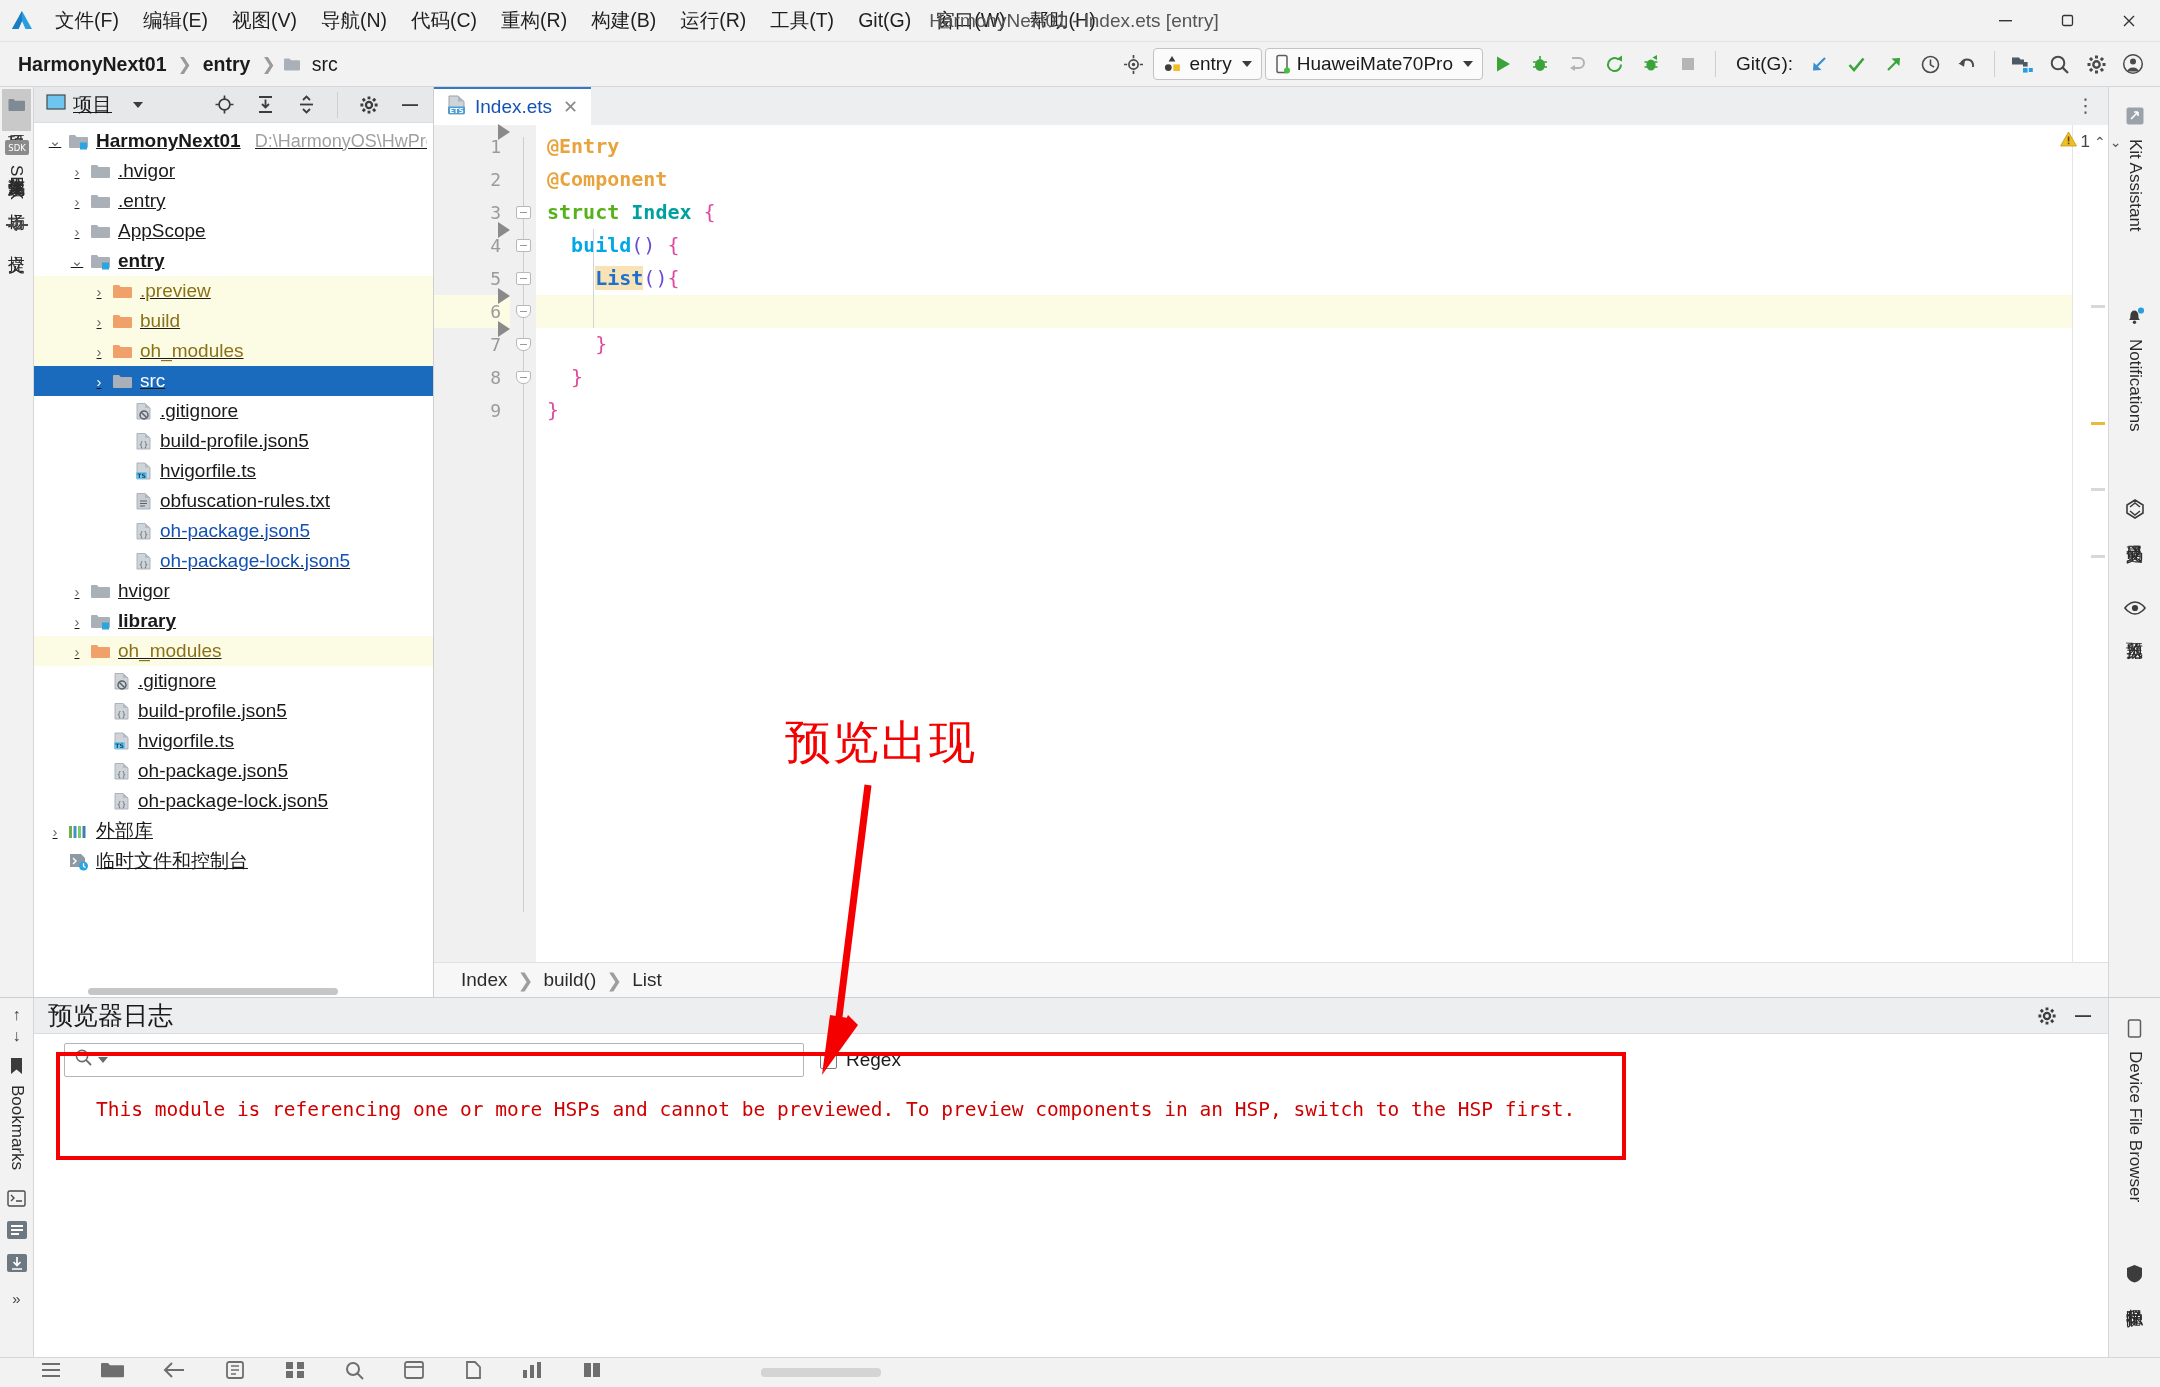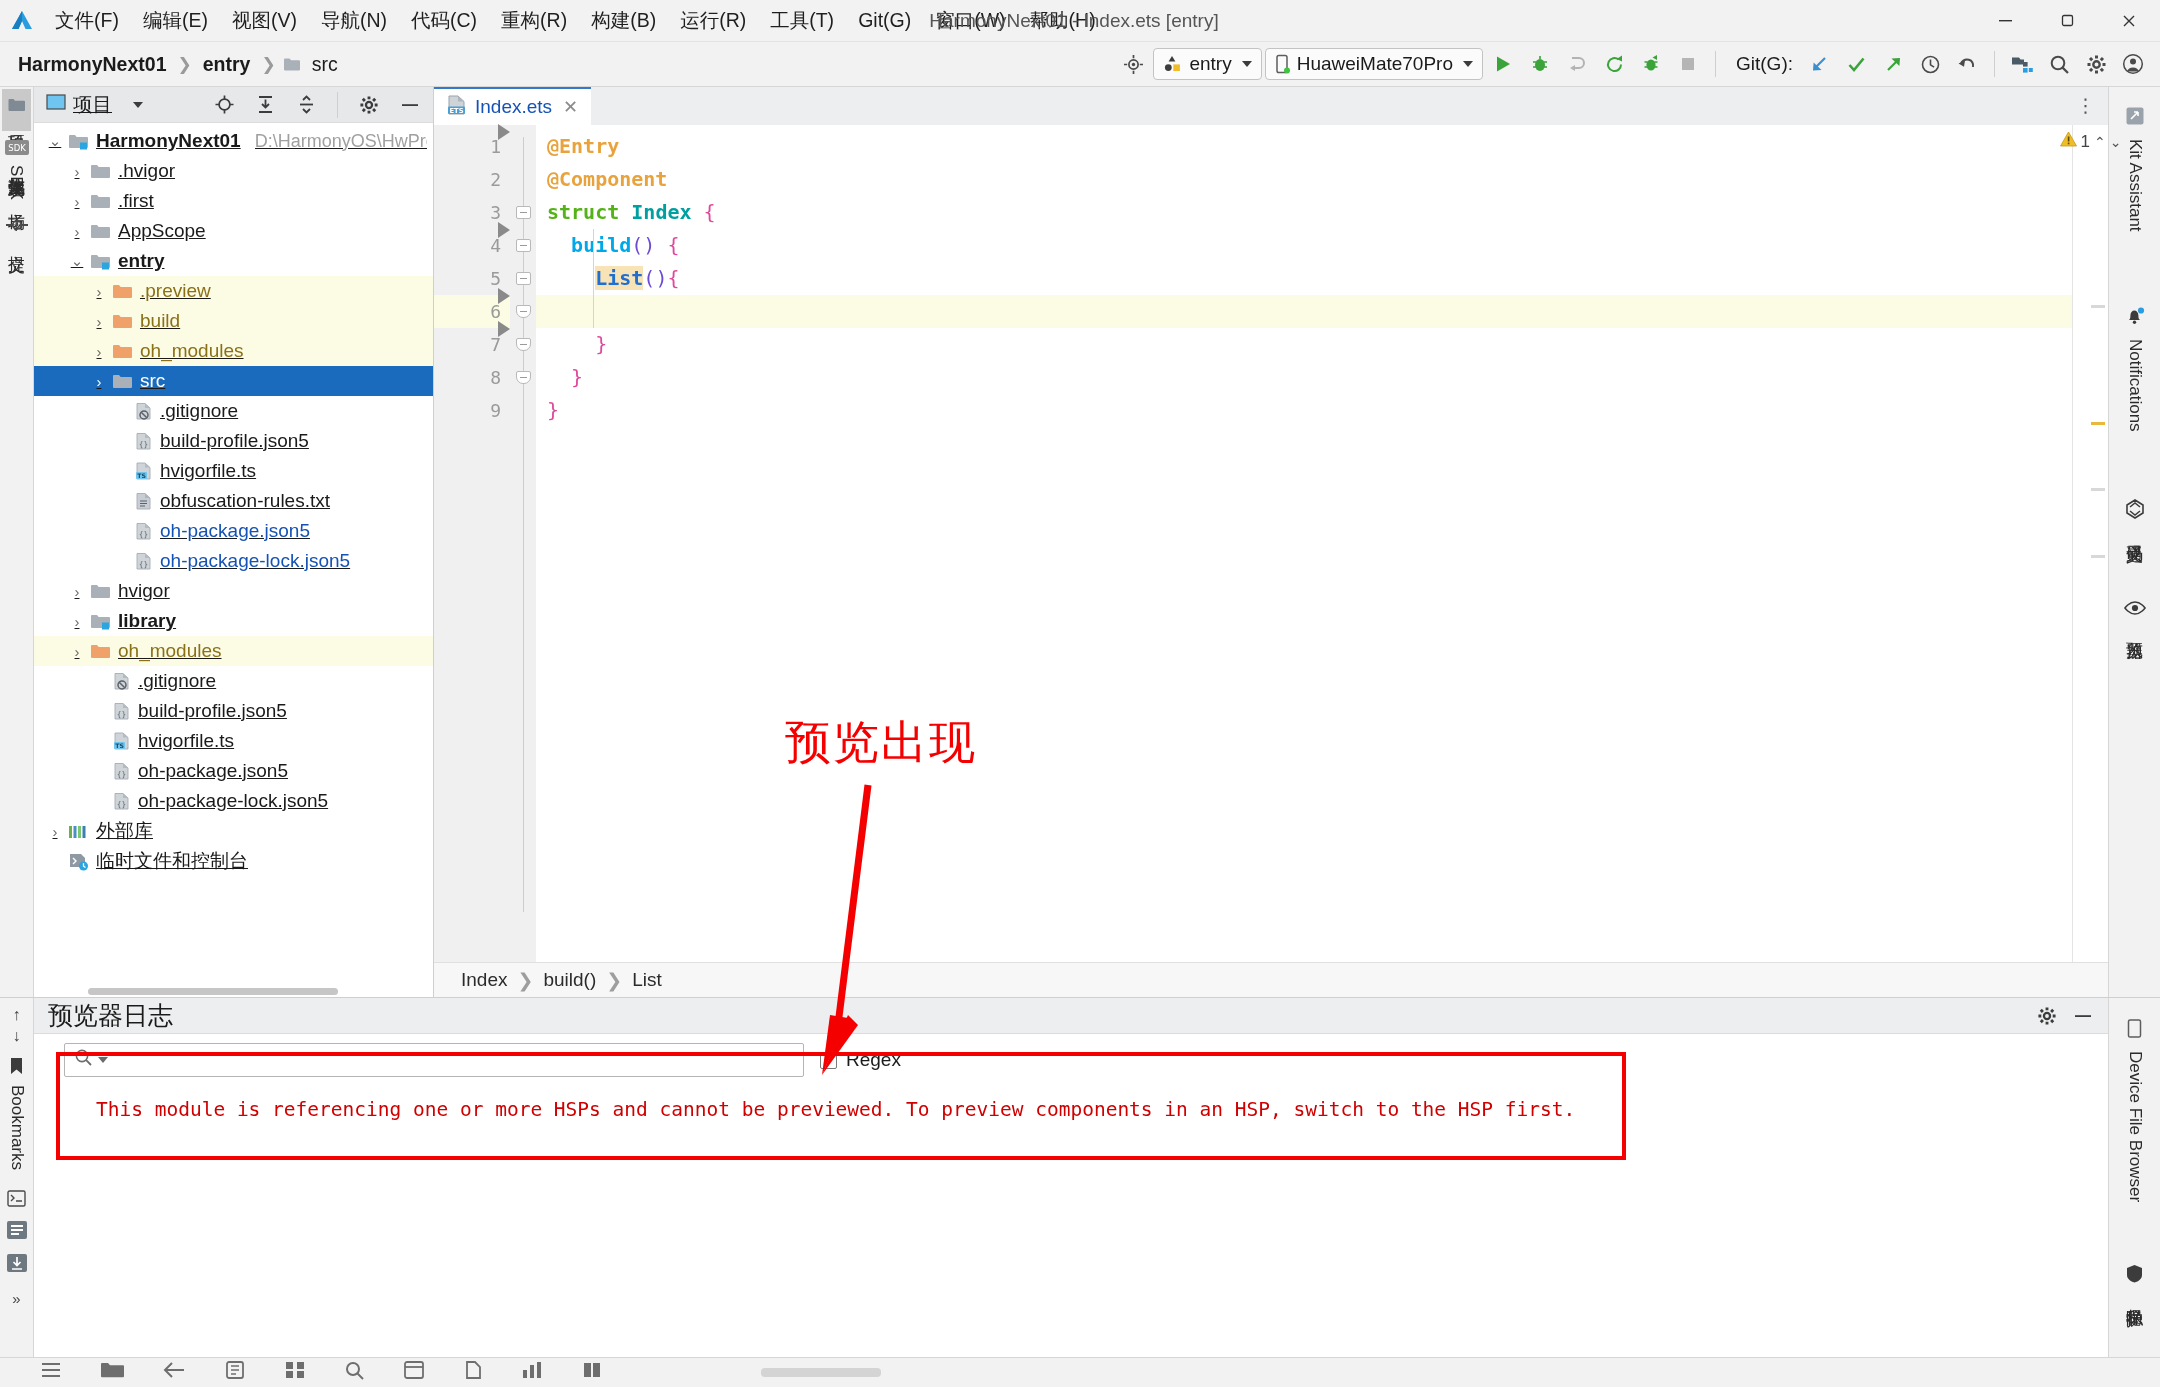--- a/index.html
+++ b/index.html
@@ -497,21 +497,21 @@
             </span>
             <span class="tlabel">.hvigor</span>
           </div>
           <div class="trow" style="padding-left: 34px;">
             <span class="arrow">›</span>
             <span style="display: inline-flex; align-items: center; margin-left: 4px;">
               <svg width="21" height="17" viewBox="0 0 21 17">
                 <path d="M1 3a1 1 0 0 1 1-1h5l1.7 1.9H19a1 1 0 0 1 1 1v9.1a1 1 0 0 1-1 1H2a1 1 0 0 1-1-1z" fill="#a9b0b8"></path>
               </svg>
             </span>
-            <span class="tlabel">.first</span>
+            <span class="tlabel">.entry</span>
           </div>
           <div class="trow" style="padding-left: 34px;">
             <span class="arrow">›</span>
             <span style="display: inline-flex; align-items: center; margin-left: 4px;">
               <svg width="21" height="17" viewBox="0 0 21 17">
                 <path d="M1 3a1 1 0 0 1 1-1h5l1.7 1.9H19a1 1 0 0 1 1 1v9.1a1 1 0 0 1-1 1H2a1 1 0 0 1-1-1z" fill="#a9b0b8"></path>
               </svg>
             </span>
             <span class="tlabel">AppScope</span>
           </div>

